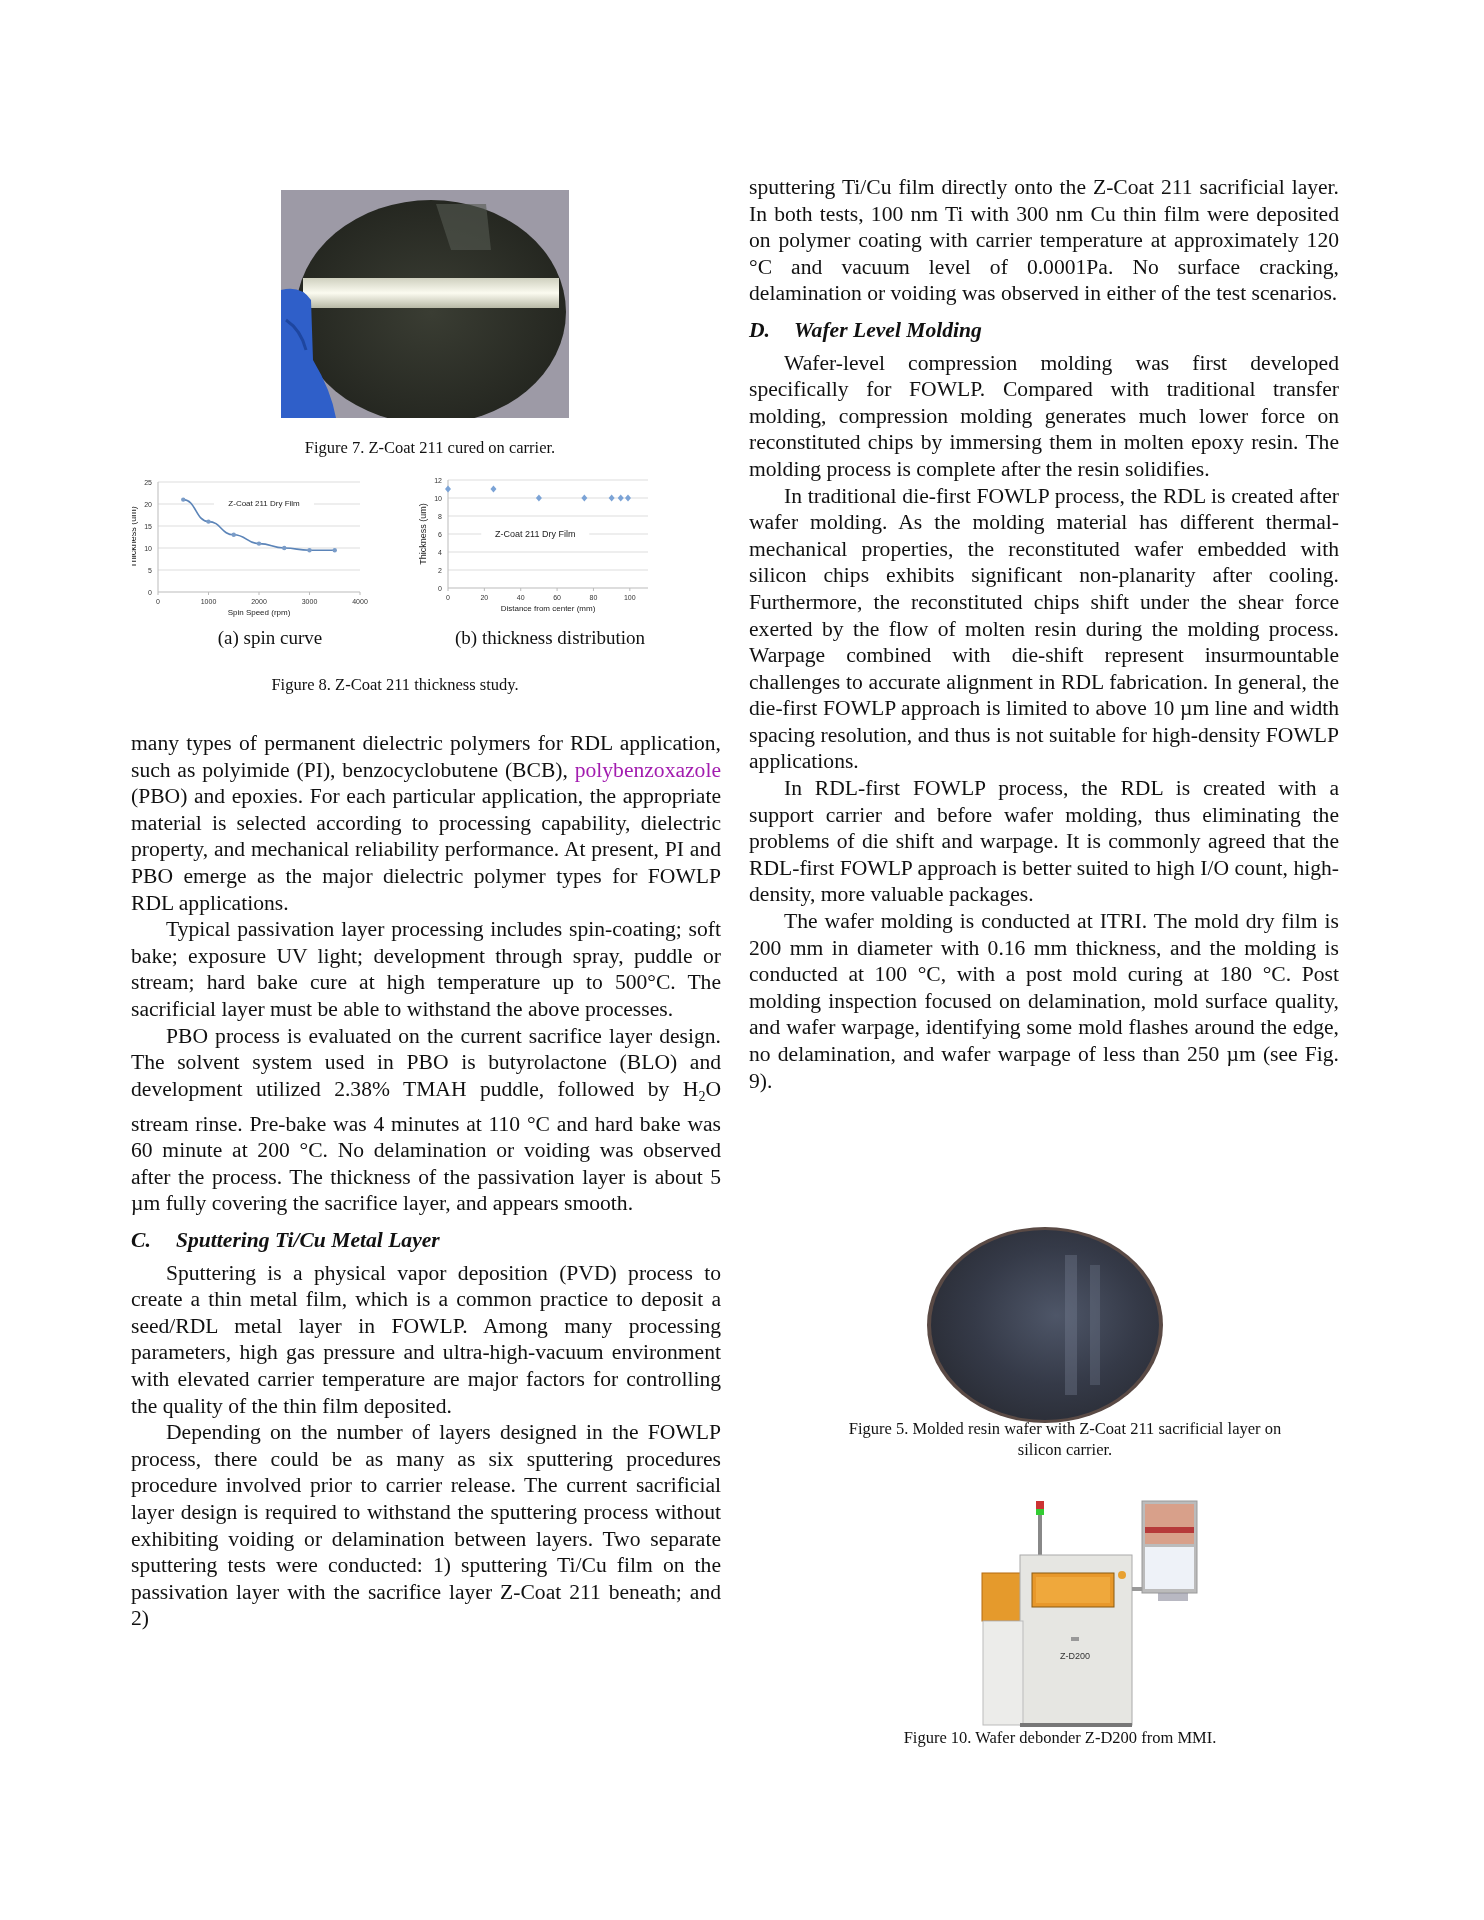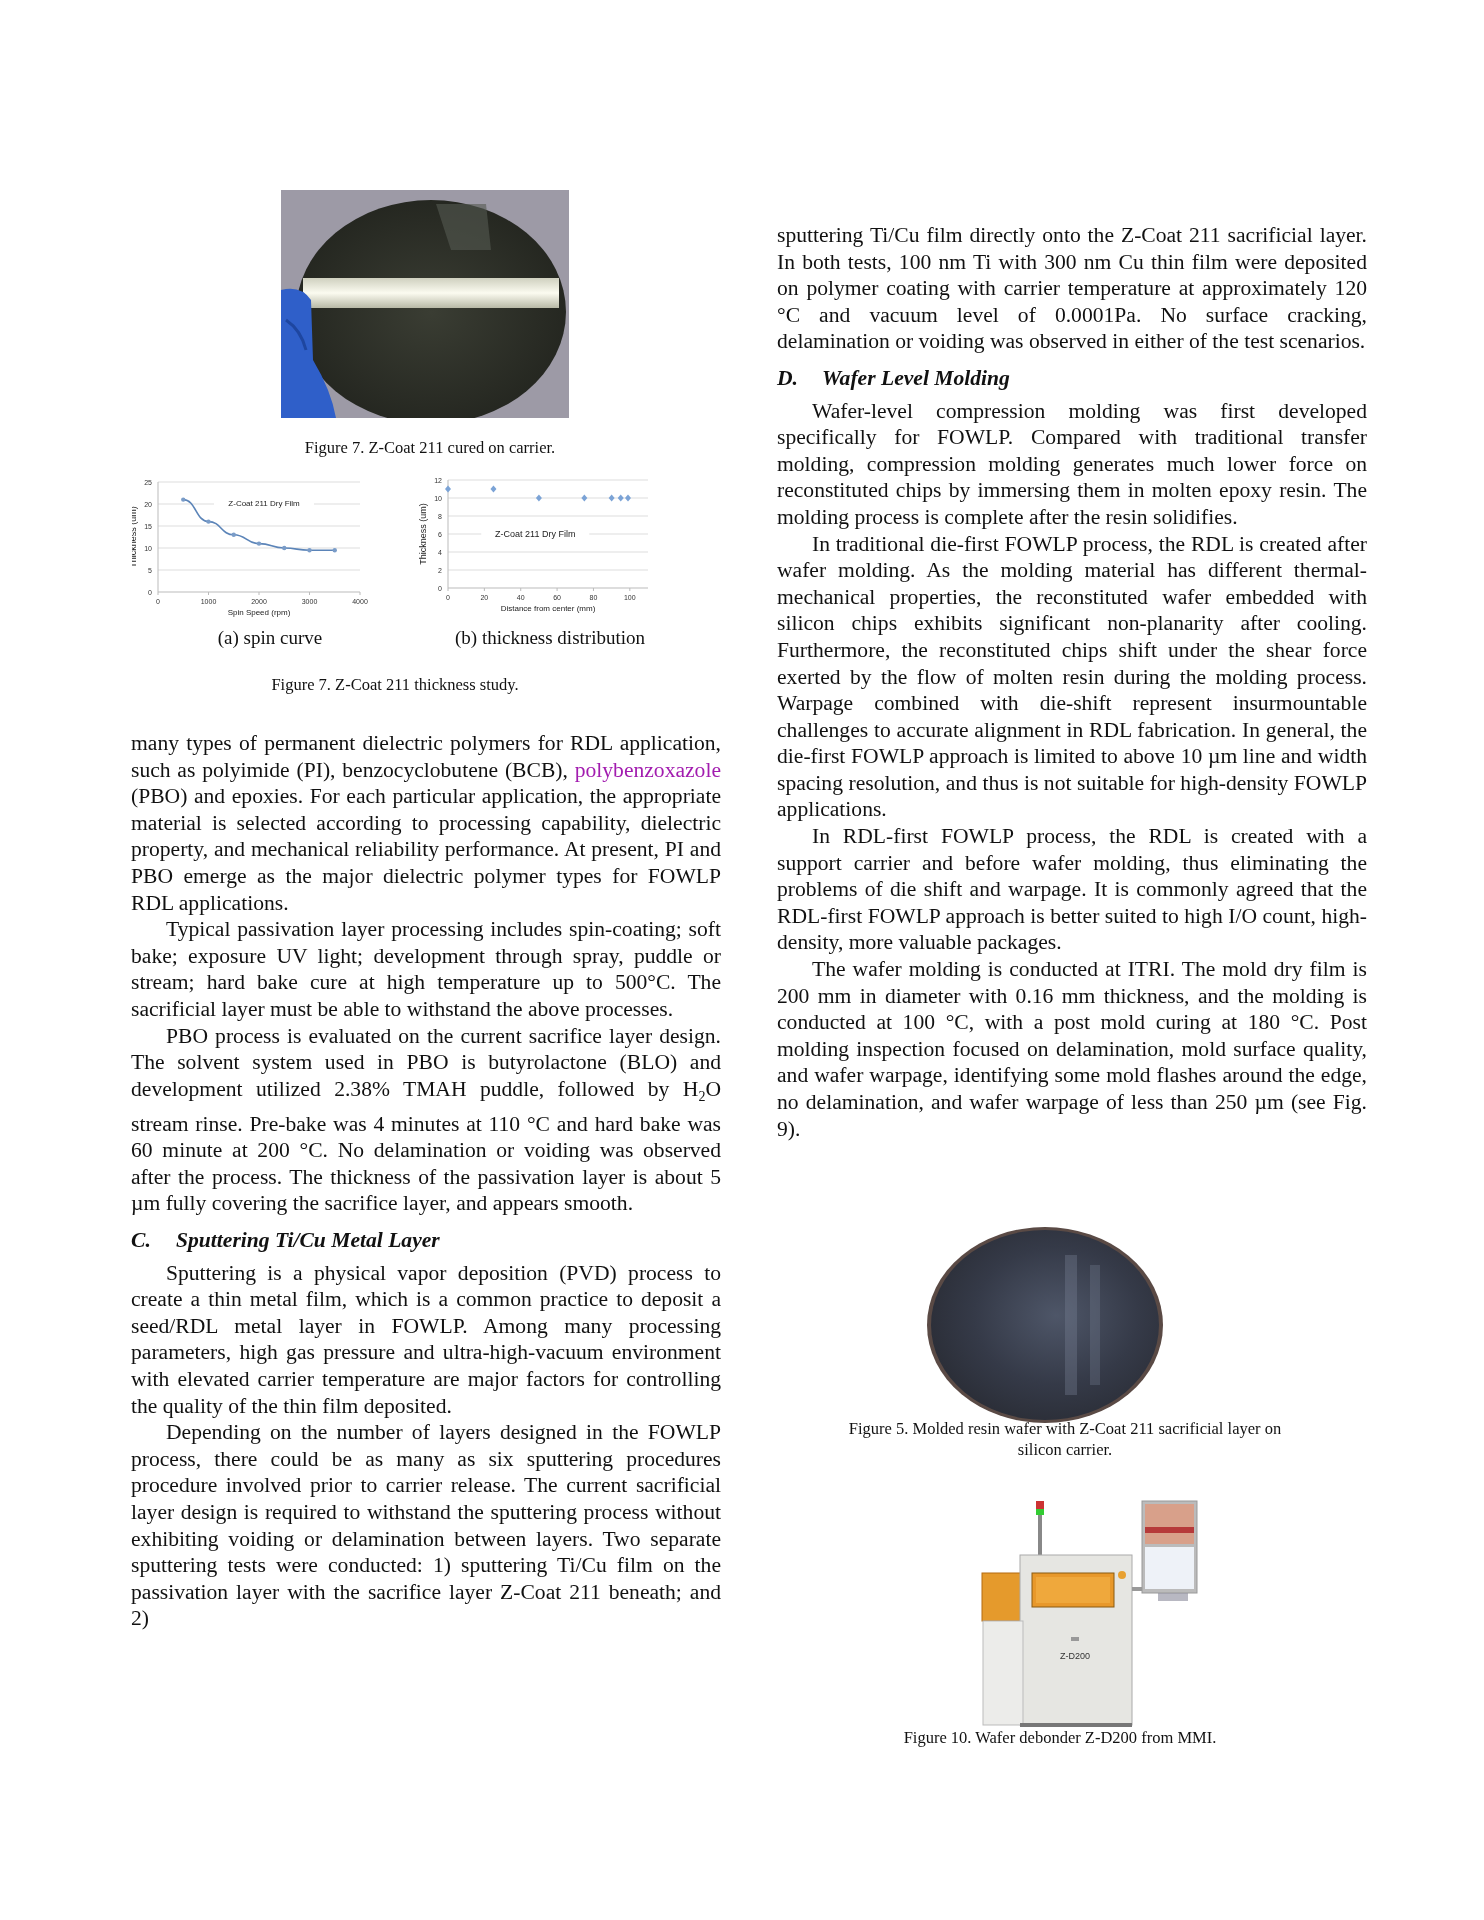--- a/index.html
+++ b/index.html
@@ -113,32 +113,32 @@
     <polygon points="48,15.5 51,19 48,22.5 45,19" fill="#7ba3d6"></polygon>
     <polygon points="93.45454545454545,15.5 96.45454545454545,19 93.45454545454545,22.5 90.45454545454545,19" fill="#7ba3d6"></polygon>
     <polygon points="138.9090909090909,24.5 141.9090909090909,28 138.9090909090909,31.5 135.9090909090909,28" fill="#7ba3d6"></polygon>
     <polygon points="184.36363636363635,24.5 187.36363636363635,28 184.36363636363635,31.5 181.36363636363635,28" fill="#7ba3d6"></polygon>
     <polygon points="211.63636363636365,24.5 214.63636363636365,28 211.63636363636365,31.5 208.63636363636365,28" fill="#7ba3d6"></polygon>
     <polygon points="220.72727272727272,24.5 223.72727272727272,28 220.72727272727272,31.5 217.72727272727272,28" fill="#7ba3d6"></polygon>
     <polygon points="228,24.5 231,28 228,31.5 225,28" fill="#7ba3d6"></polygon>
   </svg>
 <div class="subcap" style="left:180px; top:627px; width:180px;">(a) spin curve</div>
 <div class="subcap" style="left:440px; top:627px; width:220px;">(b) thickness distribution</div>
-<div class="caption" style="left:220px; top:675px; width:350px;">Figure 7. Z-Coat 211 thickness study.</div>
+<div class="caption" style="left:220px; top:675px; width:350px;">Figure 8. Z-Coat 211 thickness study.</div>
 
 <div class="col" style="left:131px; top:730px;">
   <p class="noindent"><span>many types of permanent dielectric polymers for RDL application, such as polyimide (PI), benzocyclobutene (BCB), </span><span class="gray">polybenzoxazole</span><span> (PBO) and epoxies. For each particular application, the appropriate material is selected according to processing capability, dielectric property, and mechanical reliability performance. At present, PI and PBO emerge as the major dielectric polymer types for FOWLP RDL applications.</span></p>
   <p>Typical passivation layer processing includes spin-coating; soft bake; exposure UV light; development through spray, puddle or stream; hard bake  cure at high temperature up to 500°C. The sacrificial layer must be able to withstand the above processes.</p>
   <p><span>PBO process is evaluated on the current sacrifice layer design. The solvent system used in PBO is butyrolactone (BLO) and development utilized 2.38% TMAH puddle, followed by H</span><sub style="font-size:14px;">2</sub><span>O stream rinse.  Pre-bake was 4 minutes at 110 °C and hard bake was 60 minute at 200 °C. No delamination or voiding was observed after the process. The thickness of the passivation layer is about 5 µm fully covering the sacrifice layer, and appears smooth.</span></p>
   <div class="sec"><span class="num">C.</span><span>Sputtering Ti/Cu Metal Layer</span></div>
   <p>Sputtering is a physical vapor deposition (PVD) process to create a thin metal film, which is a common practice to deposit a seed/RDL metal layer in FOWLP. Among many processing parameters, high gas pressure and ultra-high-vacuum environment with elevated carrier temperature are major factors for controlling the quality of the thin film deposited.</p>
   <p>Depending on the number of layers designed in the FOWLP process, there could be as many as six sputtering procedures procedure involved prior to carrier release. The current sacrificial layer design is required to withstand the sputtering process without exhibiting voiding or delamination between layers. Two separate sputtering tests were conducted: 1) sputtering Ti/Cu film on the passivation layer with the sacrifice layer Z-Coat 211 beneath; and 2)</p>
 </div>
 
-<div class="col" style="left:777px; top:174px;margin-top:48px;">
+<div class="col" style="left:749px; top:174px;">
   <p class="noindent">sputtering Ti/Cu film directly onto the Z-Coat 211 sacrificial layer. In both tests, 100 nm Ti with 300 nm Cu thin film were deposited on polymer coating with carrier temperature at approximately 120 °C and vacuum level of 0.0001Pa. No surface cracking, delamination or voiding was observed in either of the test scenarios.</p>
   <div class="sec"><span class="num">D.</span><span>Wafer Level Molding</span></div>
   <p>Wafer-level compression molding was first developed specifically for FOWLP. Compared with traditional transfer molding, compression molding generates much lower force on reconstituted chips by immersing them in molten epoxy resin. The molding process is complete after the resin solidifies.</p>
   <p>In traditional die-first FOWLP process, the RDL is created after wafer molding.  As the molding material has different thermal-mechanical properties, the reconstituted wafer embedded with silicon chips exhibits significant non-planarity after cooling. Furthermore, the reconstituted chips shift under the shear force exerted by the flow of molten resin during the molding process. Warpage combined with die-shift represent insurmountable challenges to accurate alignment in RDL fabrication. In general, the die-first FOWLP approach is limited to above 10 µm line and width spacing resolution, and thus is not suitable for high-density FOWLP applications.</p>
   <p>In RDL-first FOWLP process, the RDL is created with a support carrier and before wafer molding, thus eliminating the problems of die shift and warpage.  It is commonly agreed that the RDL-first FOWLP approach is better suited to high I/O count, high-density, more valuable packages.</p>
   <p>The wafer molding is conducted at ITRI.  The mold dry film is 200 mm in diameter with 0.16 mm thickness, and the molding is conducted at 100 °C, with a post mold curing at 180 °C. Post molding inspection focused on delamination, mold surface quality, and wafer warpage, identifying some mold flashes around the edge, no delamination, and wafer warpage of less than 250 µm (see Fig. 9).</p>
 </div>
 
 <div class="fig" style="left:925px; top:1225px; width:240px; height:200px;">
   <svg width="240" height="200">

